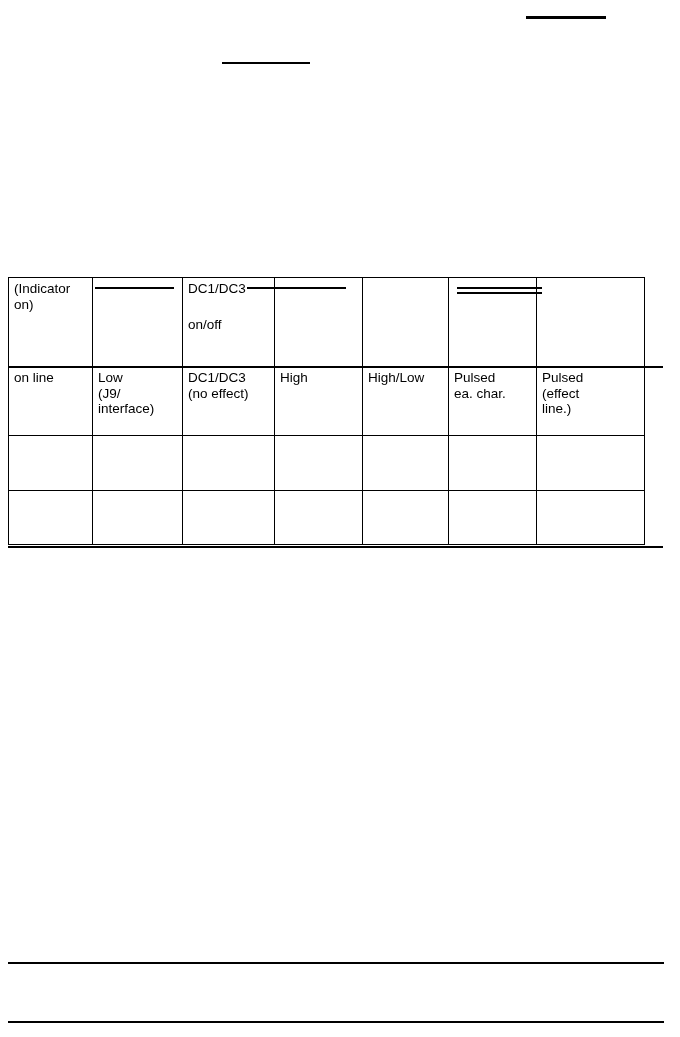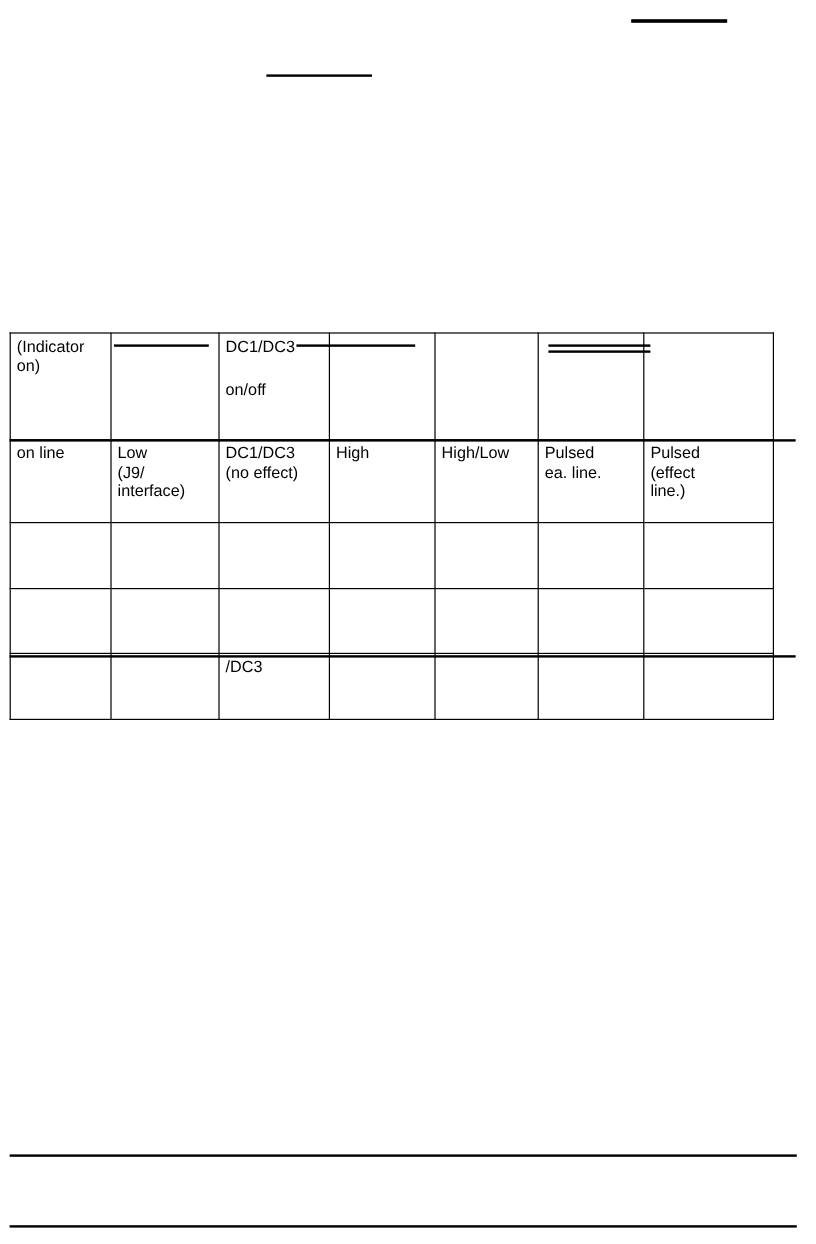--- a/index.html
+++ b/index.html
@@ -195,21 +195,21 @@
             <span class="cell-line">(no effect)</span>
           </td>
           <td>
             <span class="cell-line">High</span>
           </td>
           <td>
             <span class="cell-line">High/Low</span>
           </td>
           <td>
             <span class="cell-line">Pulsed</span>
-            <span class="cell-line">ea. line.</span>
+            <span class="cell-line">ea. char.</span>
           </td>
           <td>
             <span class="cell-line">Pulsed</span>
             <span class="cell-line">(effect</span>
             <span class="cell-line">line.)</span>
           </td>
         </tr>
 
         <tr class="r-blank">
           <td>
@@ -252,43 +252,20 @@
               <span class="cell-line"></span>
             </td>
           <td>
               <span class="cell-line"></span>
             </td>
           <td>
               <span class="cell-line"></span>
             </td>
         </tr>
 
-        <tr class="r-last">
-          <td>
-              <span class="cell-line"></span>
-            </td>
-          <td>
-              <span class="cell-line"></span>
-            </td>
-          <td class="hdr-indent">
-            <span class="cell-line">/DC3</span>
-          </td>
-          <td>
-              <span class="cell-line"></span>
-            </td>
-          <td>
-              <span class="cell-line"></span>
-            </td>
-          <td>
-              <span class="cell-line"></span>
-            </td>
-          <td>
-              <span class="cell-line"></span>
-            </td>
-        </tr>
       </tbody>
     </table>
   </div>
 
   <div class="overline ol-1"></div>
   <div class="overline ol-2"></div>
   <div class="overline ol-3"></div>
   <div class="overline ol-3b"></div>
 
   <div class="long-rule-1"></div>

